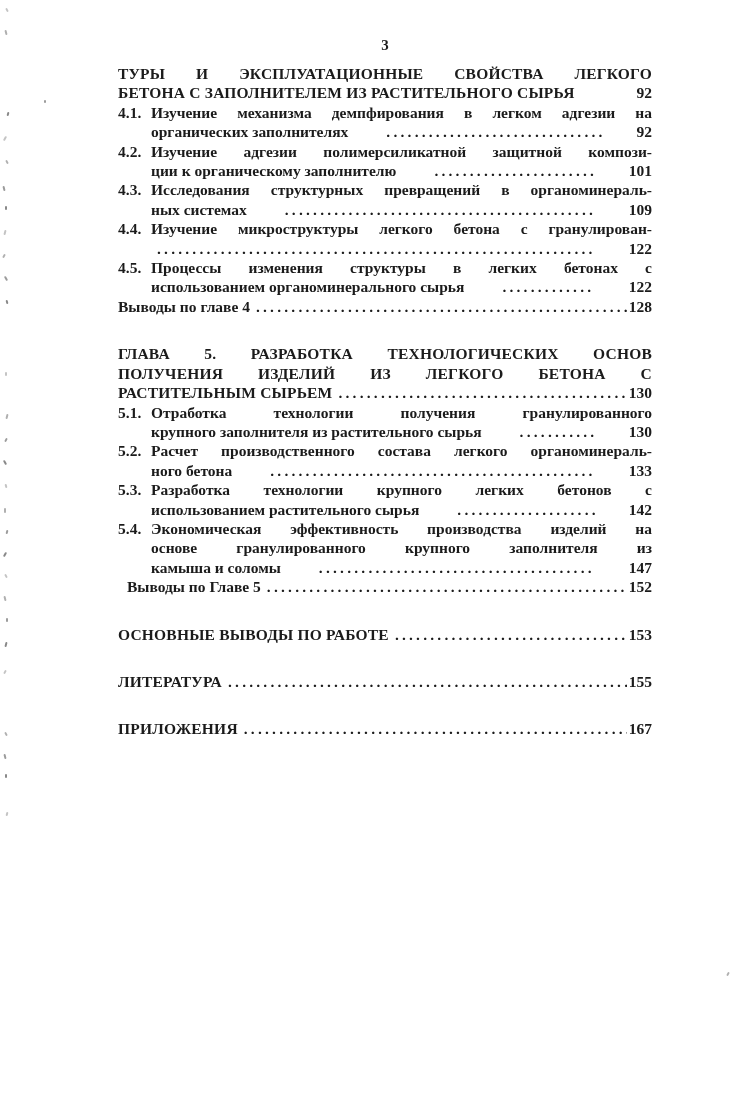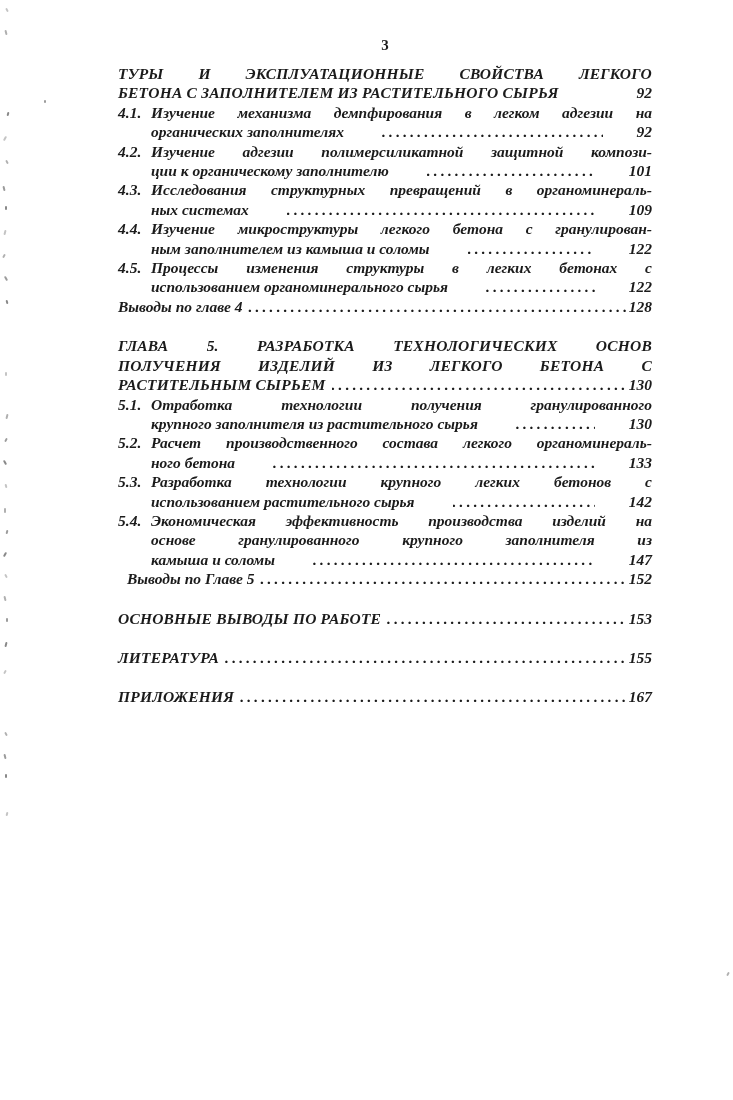--- a/index.html
+++ b/index.html
@@ -27,34 +27,33 @@
     top: 64px;
     left: 118px;
     width: 534px;
     font-size: 15.5px;
   }
   .line {
     display: flex;
     align-items: baseline;
     line-height: 19.4px;
     white-space: nowrap;
-    font-style: italic;
   }
   .line .num { flex: 0 0 33px; }
   .line .text { flex: 0 0 auto; }
   .line .text.fill {
     flex: 1 1 auto;
     text-align: justify;
     text-align-last: justify;
     white-space: normal;
   }
   .line.heading .text { letter-spacing: 0.2px; }
   .line.continuation { padding-left: 33px; gap: 32px; }
   .line.indented { padding-left: 9px; }
-  .line.gap { margin-top: 20px; }
+  .line.gap { margin-top: 28px; }
   .leader {
     flex: 1 1 auto;
     overflow: hidden;
     white-space: nowrap;
     letter-spacing: 3.2px;
     margin: 0 2px 0 6px;
     min-width: 10px;
   }
   .leader.blank { visibility: hidden; }
   .pagenum { flex: 0 0 auto; }
@@ -103,21 +102,20 @@
       <div class="line continuation">
         <span class="text">ных системах</span>
         <span class="leader">....................................................................................................</span>
         <span class="pagenum">109</span>
       </div>
       <div class="line numbered">
         <span class="num">4.4.</span>
         <span class="text fill">Изучение микроструктуры легкого бетона с гранулирован-</span>
       </div>
       <div class="line continuation">
-        <span class="text">ным заполнителем из камыша и соломы</span>
         <span class="leader">....................................................................................................</span>
         <span class="pagenum">122</span>
       </div>
       <div class="line numbered">
         <span class="num">4.5.</span>
         <span class="text fill">Процессы изменения структуры в легких бетонах с</span>
       </div>
       <div class="line continuation">
         <span class="text">использованием органоминерального сырья</span>
         <span class="leader">....................................................................................................</span>

